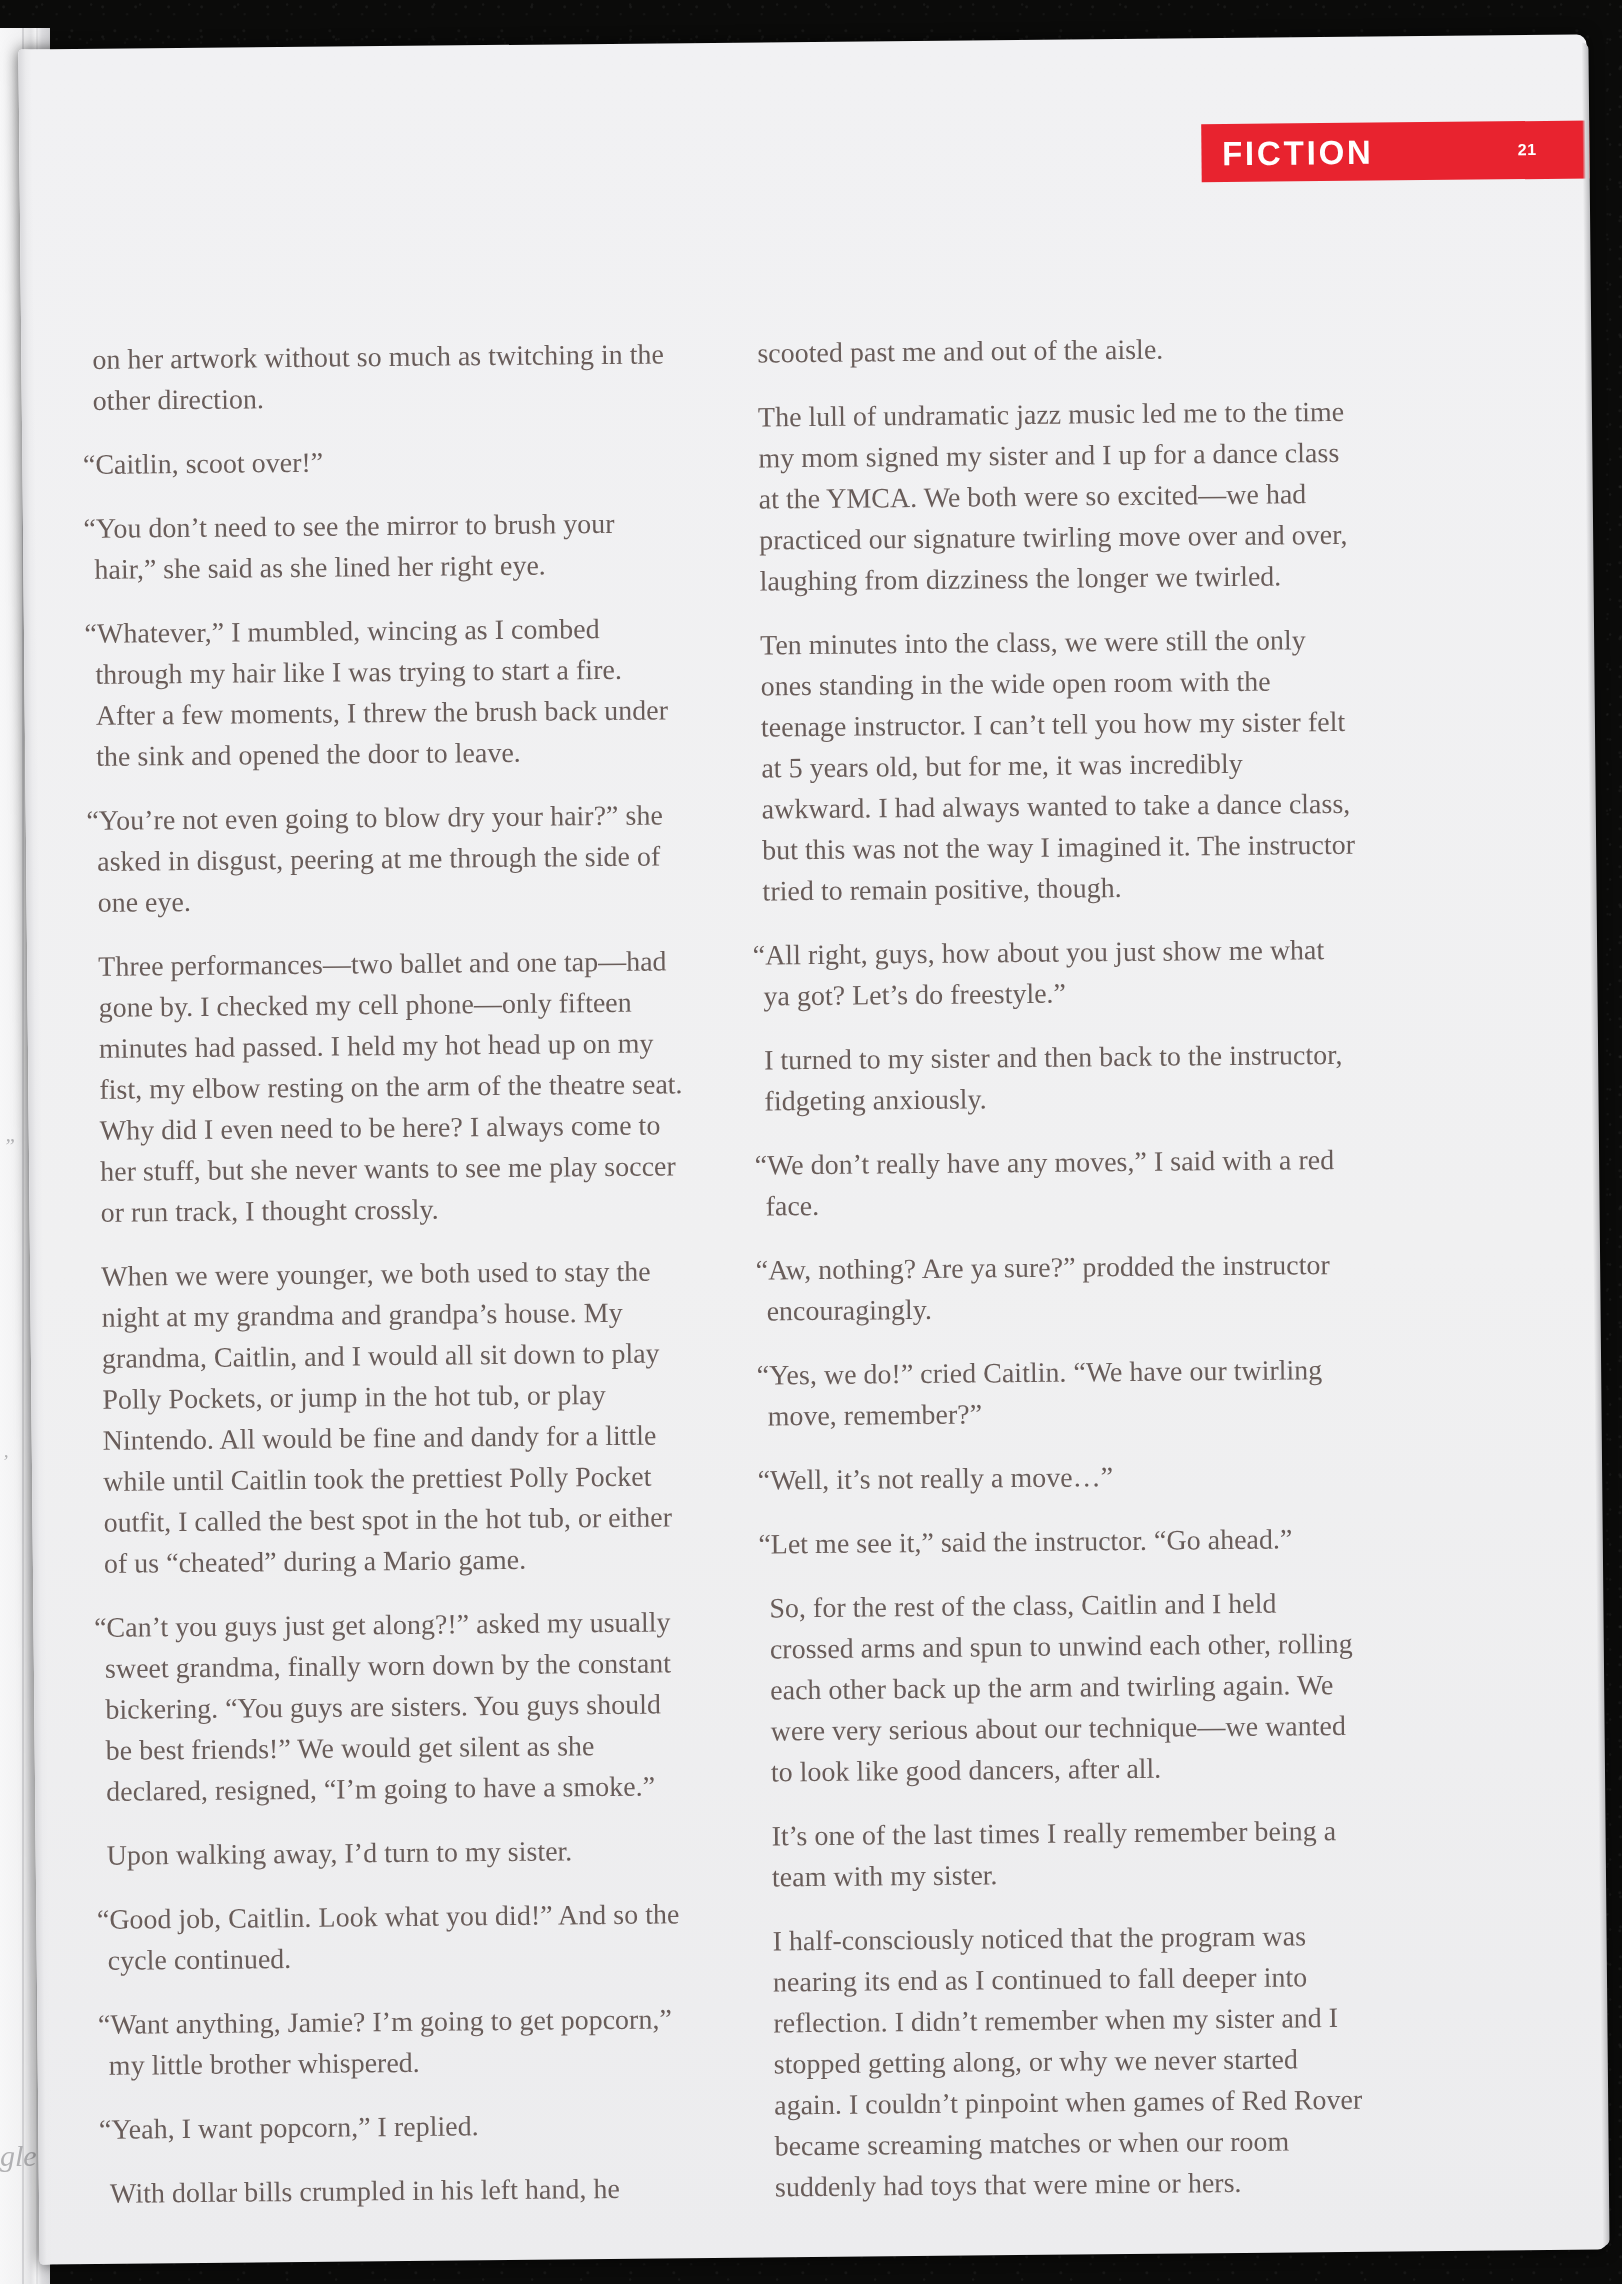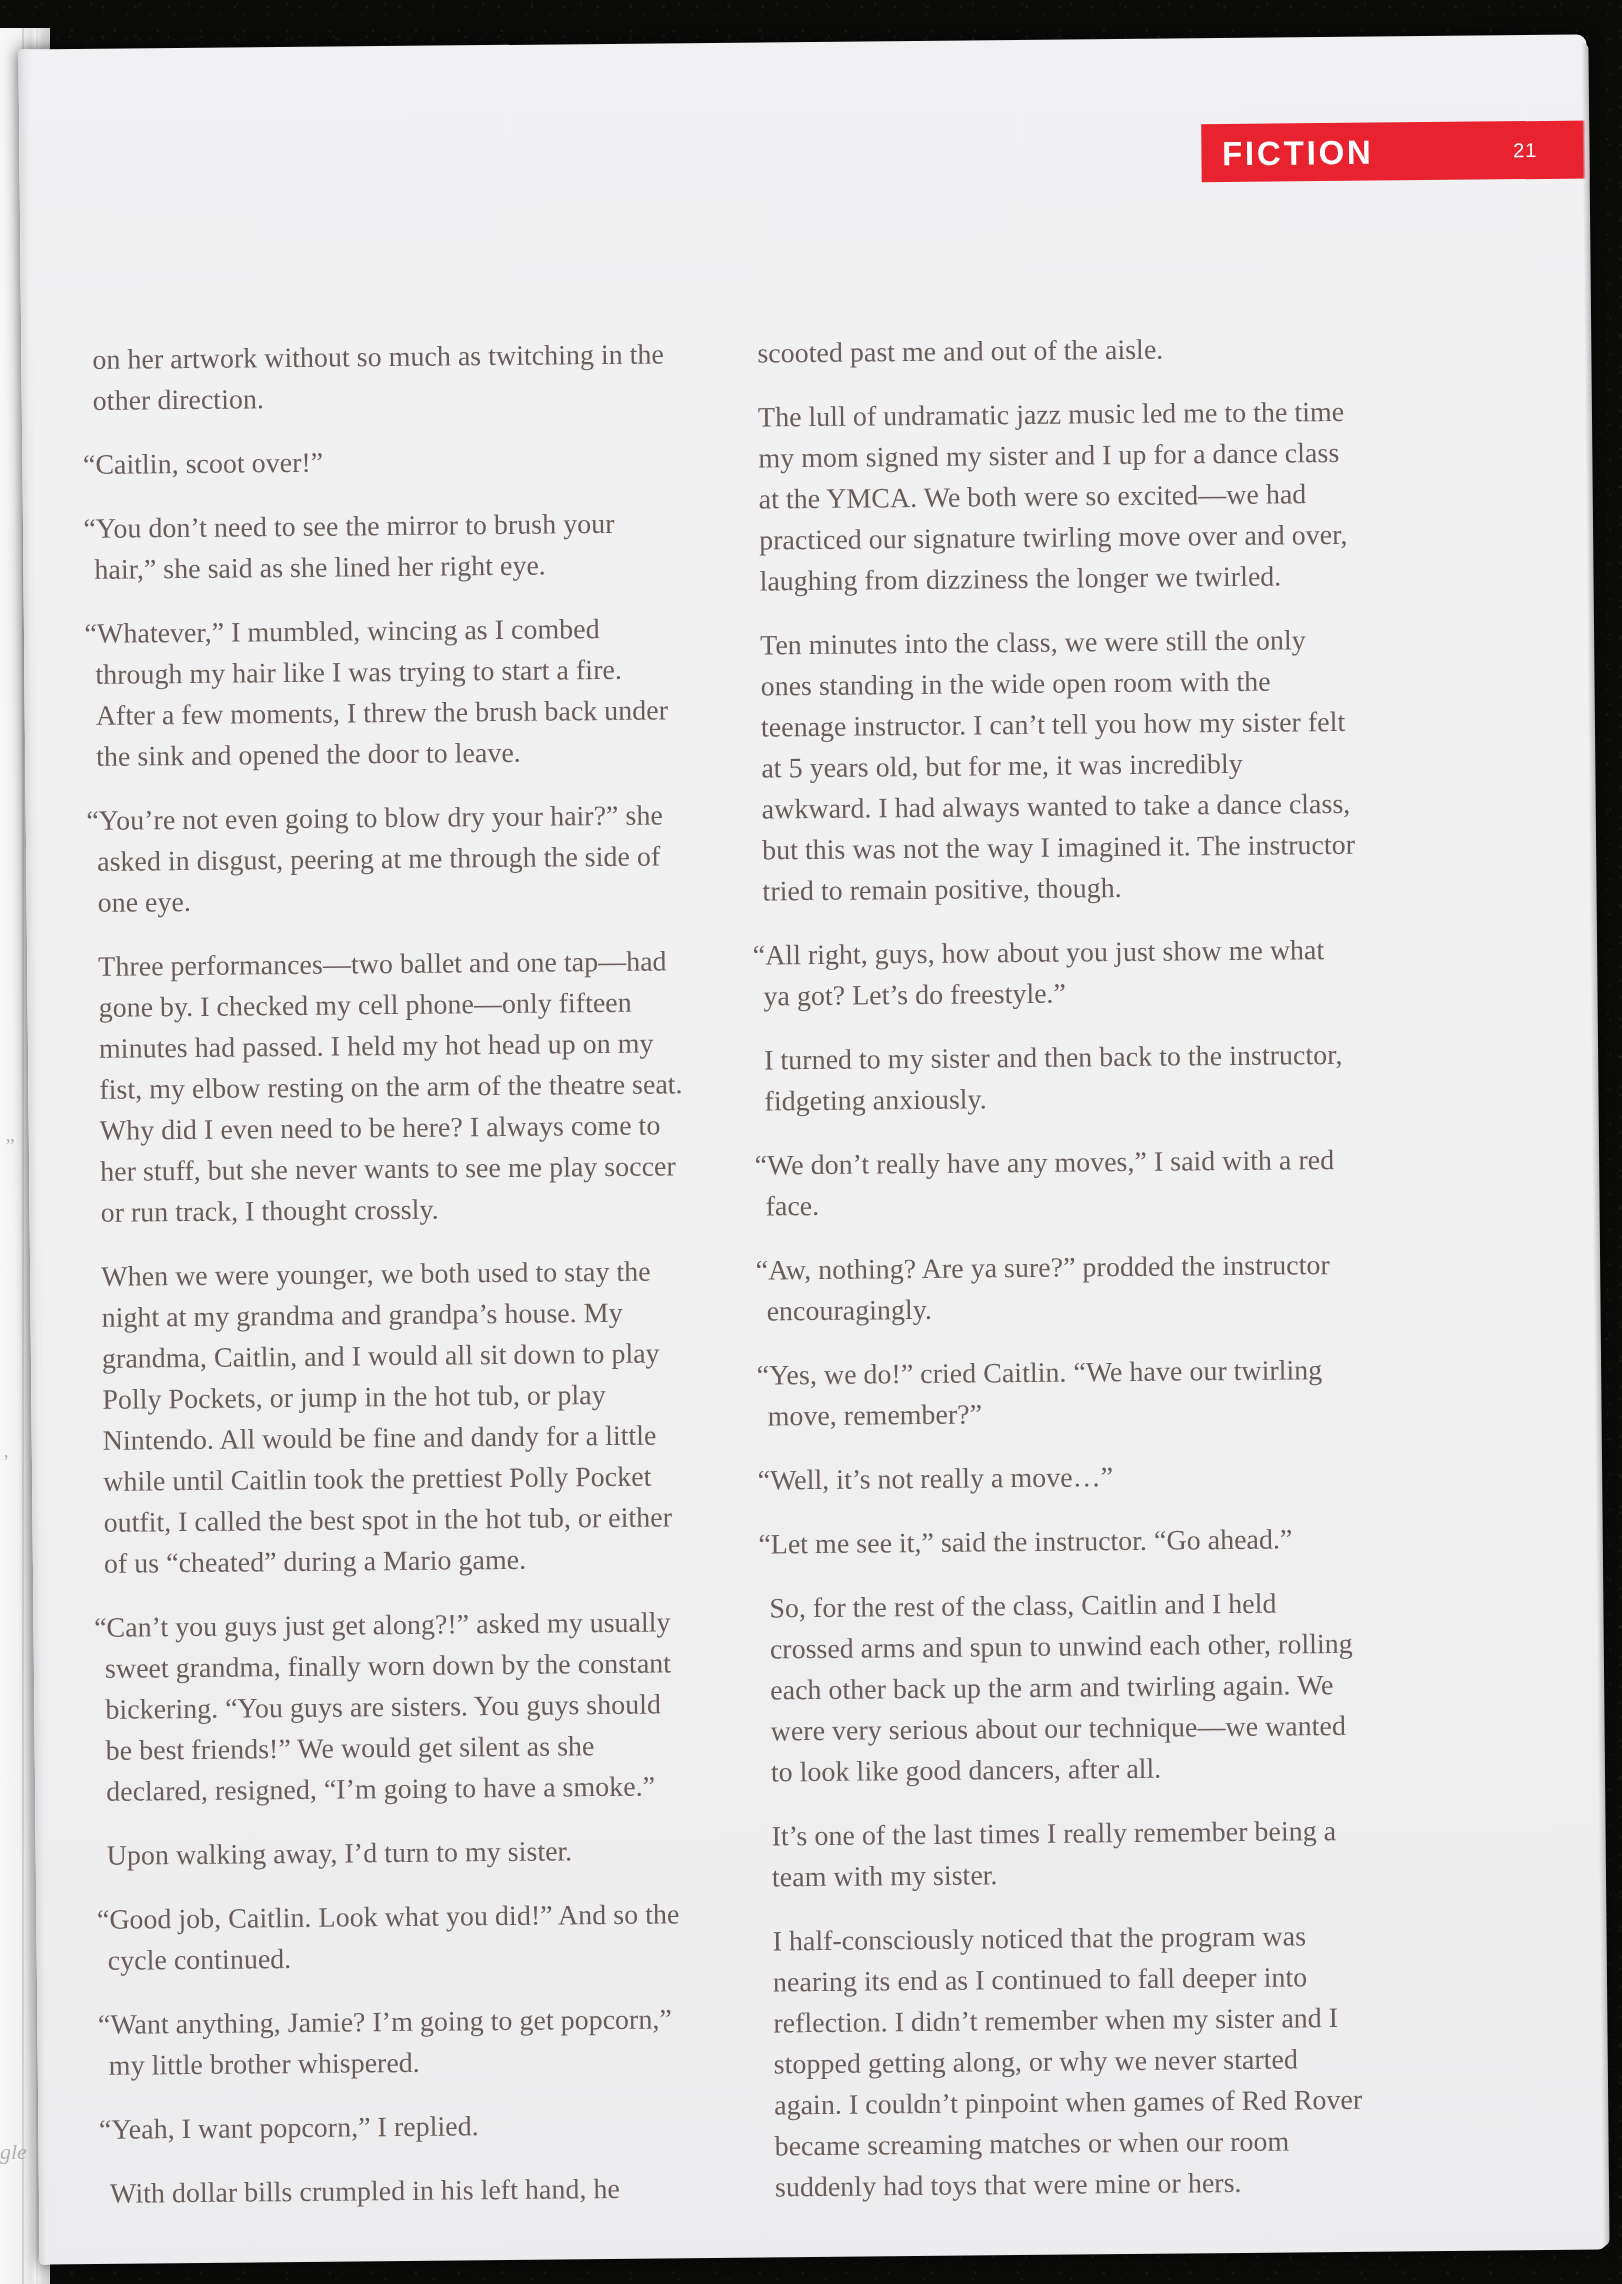--- a/index.html
+++ b/index.html
@@ -51,21 +51,21 @@
     background:#e8232f;
     display:flex;align-items:center;justify-content:space-between;
     padding:0 52px 0 21px;box-sizing:border-box;
     color:#ffffff;font-family:"Liberation Sans", sans-serif;
   }
   .banner .section{
     font-size:33px;font-weight:700;letter-spacing:2.8px;line-height:1;
     transform:scaleY(1.02);
   }
   .banner .pagenum{
-    font-size:20px;font-weight:400;letter-spacing:0.8px;line-height:1;
+    font-size:16px;font-weight:700;letter-spacing:0.8px;line-height:1;
   }
   
   .columns{
     position:absolute;left:71px;top:290px;width:1347px;
     display:flex;align-items:flex-start;
   }
   .col{color:#695d5a;font-size:28px;line-height:41px;}
   .col.left{width:587px;margin-right:78px;}
   .col.right{width:594px;}
   .col p{margin:0 0 23px 0;padding:0;}
@@ -74,21 +74,21 @@
 </head>
 <body>
 
 <div class="underpages">
   <div class="crease" style="left:22px"></div>
   <div class="crease" style="left:36px;opacity:.35"></div>
 </div>
 
 <span class="edge-mark" style="left:3.2px;top:1134px;font-size:21px">”</span>
 <span class="edge-mark" style="left:1.6px;top:1451px;font-size:19.5px">’</span>
-<span class="edge-mark" style="left:0px;top:2139px;font-size:22px">gle</span>
+<span class="edge-mark" style="left:0px;top:2139px;font-size:30px">gle</span>
 
 <div class="page">
 
   <div class="banner" style="background: rgb(232, 35, 47); color: rgb(255, 255, 255);">
     <span class="section">FICTION</span>
     <span class="pagenum">21</span>
   </div>
 
   <div class="columns">
     <div class="col left" style="color: rgb(105, 93, 90);">

